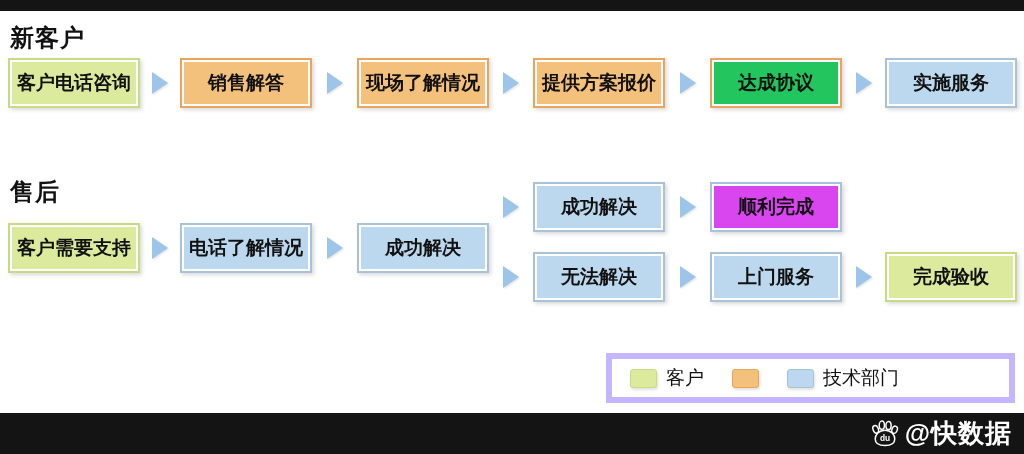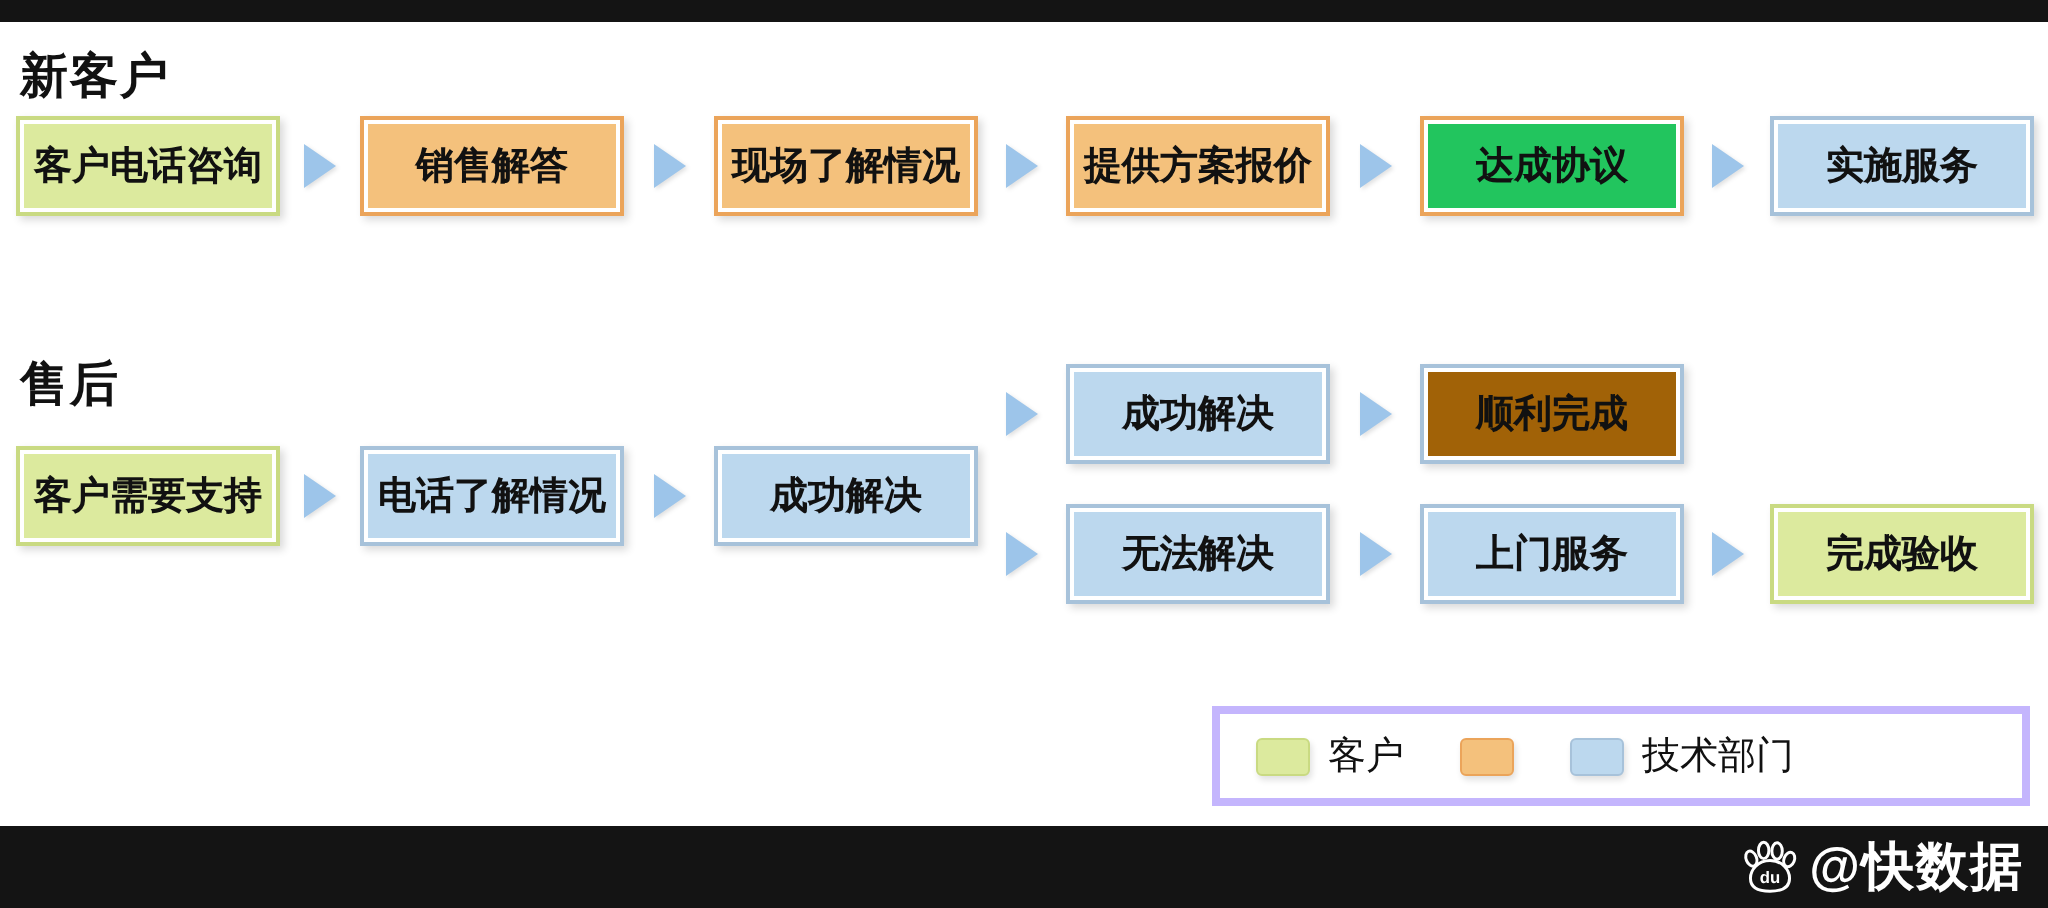--- a/index.html
+++ b/index.html
@@ -57,21 +57,21 @@
     filter: drop-shadow(1px 1px 1px rgba(0,0,0,0.12));
   }
 
   .legend {
     position: absolute;
     left: 606px;
     top: 353px;
     width: 409px;
     height: 50px;
     background: #ffffff;
-    border: 4px solid #c4b5fd;
+    border: 6px solid #c4b5fd;
     display: flex;
     align-items: center;
     padding-left: 18px;
     gap: 28px;
   }
   .legend-item {
     display: flex;
     align-items: center;
     gap: 9px;
   }
@@ -125,21 +125,21 @@
       <div class="flow-node" style="left: 885px; top: 58px; width: 132px; height: 50px; background: rgb(188, 216, 238); border-color: rgb(167, 194, 218);">实施服务</div>
       <div class="flow-arrow" style="left: 152px; top: 72px; border-left-color: rgb(157, 197, 234);"></div>
       <div class="flow-arrow" style="left: 326.5px; top: 72px; border-left-color: rgb(157, 197, 234);"></div>
       <div class="flow-arrow" style="left: 503px; top: 72px; border-left-color: rgb(157, 197, 234);"></div>
       <div class="flow-arrow" style="left: 679.5px; top: 72px; border-left-color: rgb(157, 197, 234);"></div>
       <div class="flow-arrow" style="left: 855.5px; top: 72px; border-left-color: rgb(157, 197, 234);"></div>
       <div class="flow-node" style="left: 8px; top: 223px; width: 132px; height: 50px; background: rgb(220, 234, 158); border-color: rgb(201, 218, 130);">客户需要支持</div>
       <div class="flow-node" style="left: 180px; top: 223px; width: 132px; height: 50px; background: rgb(188, 216, 238); border-color: rgb(167, 194, 218);">电话了解情况</div>
       <div class="flow-node" style="left: 357px; top: 223px; width: 132px; height: 50px; background: rgb(188, 216, 238); border-color: rgb(167, 194, 218);">成功解决</div>
       <div class="flow-node" style="left: 533px; top: 182px; width: 132px; height: 50px; background: rgb(188, 216, 238); border-color: rgb(167, 194, 218);">成功解决</div>
-      <div class="flow-node" style="left: 710px; top: 182px; width: 132px; height: 50px; background: #a16207; border-color: rgb(167, 194, 218); font-family: Liberation Mono, monospace;">顺利完成</div>
+      <div class="flow-node" style="left: 710px; top: 182px; width: 132px; height: 50px; background: #d946ef; border-color: rgb(167, 194, 218); font-family: Liberation Mono, monospace;">顺利完成</div>
       <div class="flow-node" style="left: 533px; top: 252px; width: 132px; height: 50px; background: rgb(188, 216, 238); border-color: rgb(167, 194, 218);">无法解决</div>
       <div class="flow-node" style="left: 710px; top: 252px; width: 132px; height: 50px; background: rgb(188, 216, 238); border-color: rgb(167, 194, 218);">上门服务</div>
       <div class="flow-node" style="left: 885px; top: 252px; width: 132px; height: 50px; background: rgb(220, 234, 158); border-color: rgb(201, 218, 130);">完成验收</div>
       <div class="flow-arrow" style="left: 152px; top: 237px; border-left-color: rgb(157, 197, 234);"></div>
       <div class="flow-arrow" style="left: 326.5px; top: 237px; border-left-color: rgb(157, 197, 234);"></div>
       <div class="flow-arrow" style="left: 503px; top: 196px; border-left-color: rgb(157, 197, 234);"></div>
       <div class="flow-arrow" style="left: 503px; top: 266px; border-left-color: rgb(157, 197, 234);"></div>
       <div class="flow-arrow" style="left: 679.5px; top: 196px; border-left-color: rgb(157, 197, 234);"></div>
       <div class="flow-arrow" style="left: 679.5px; top: 266px; border-left-color: rgb(157, 197, 234);"></div>
       <div class="flow-arrow" style="left: 855.5px; top: 266px; border-left-color: rgb(157, 197, 234);"></div>

